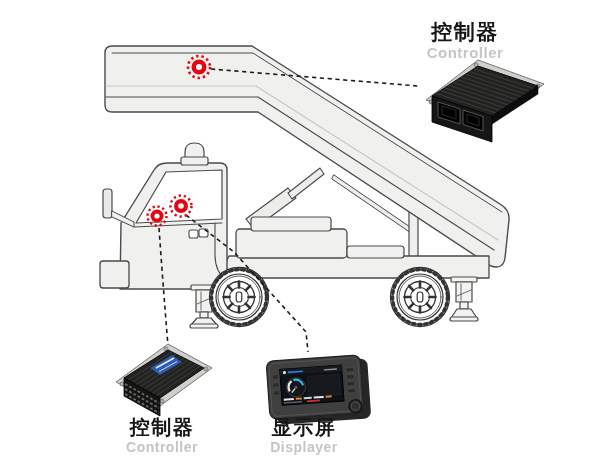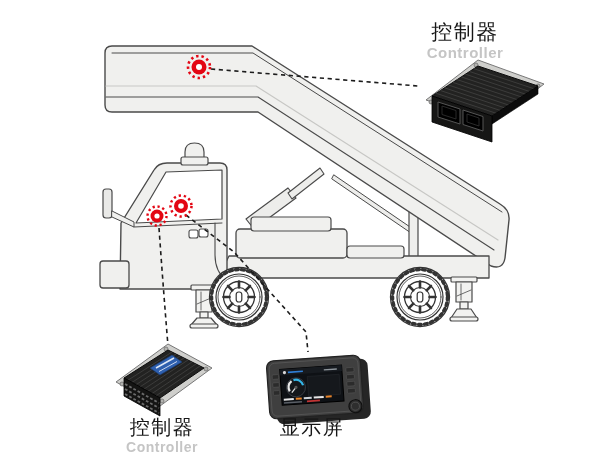--- a/index.html
+++ b/index.html
@@ -2,21 +2,21 @@
 <html><head>
 <meta charset="utf-8">
 <style>
   html,body{margin:0;padding:0;}
   body{
     width:600px;height:466px;position:relative;background:#ffffff;overflow:hidden;
     font-family:"Liberation Sans", sans-serif;
   }
   svg{position:absolute;left:0;top:0;}
   .device-label{position:absolute;text-align:center;line-height:1.15;}
-  .label-zh{font-size:20px;font-weight:400;color:#161616;letter-spacing:1.5px;}
+  .label-zh{font-size:20px;font-weight:700;color:#161616;letter-spacing:1.5px;}
   .label-en{font-size:14px;font-weight:700;color:#c5c5c5;letter-spacing:0.5px;}
   .label-top .label-zh{font-size:21px;}
   .label-top .label-en{font-size:15px;}
 </style>
 </head>
 <body>
 
 <svg width="600" height="466" viewBox="0 0 600 466">
 
   <g stroke-linejoin="round" stroke-linecap="round">
@@ -240,15 +240,16 @@
 <div class="device-label label-top" style="left:399px;top:20px;width:132px;">
   <div class="label-zh">控制器</div>
   <div class="label-en">Controller</div>
 </div>
 
 <div class="device-label" style="left:102px;top:416px;width:120px;">
   <div class="label-zh">控制器</div>
   <div class="label-en">Controller</div>
 </div>
 
-<div class="device-label" style="left:252px;top:416px;width:120px;">
+<div class="device-label" style="left:244px;top:416px;width:120px;">
   <div class="label-zh">显示屏</div>
+  <div class="label-en">Displayer</div>
 </div>
 
 </body></html>

